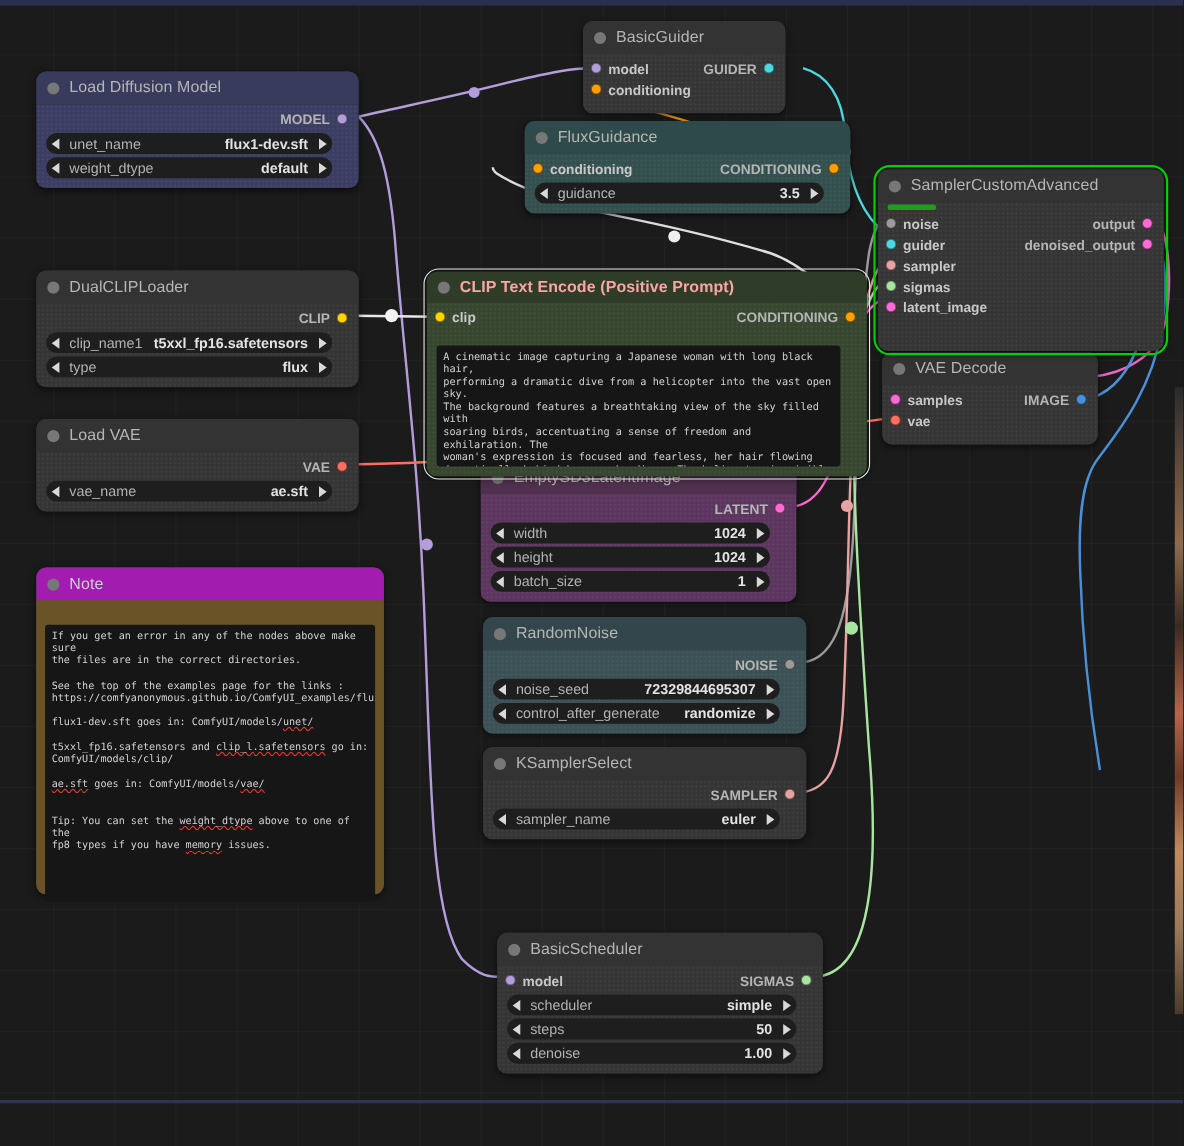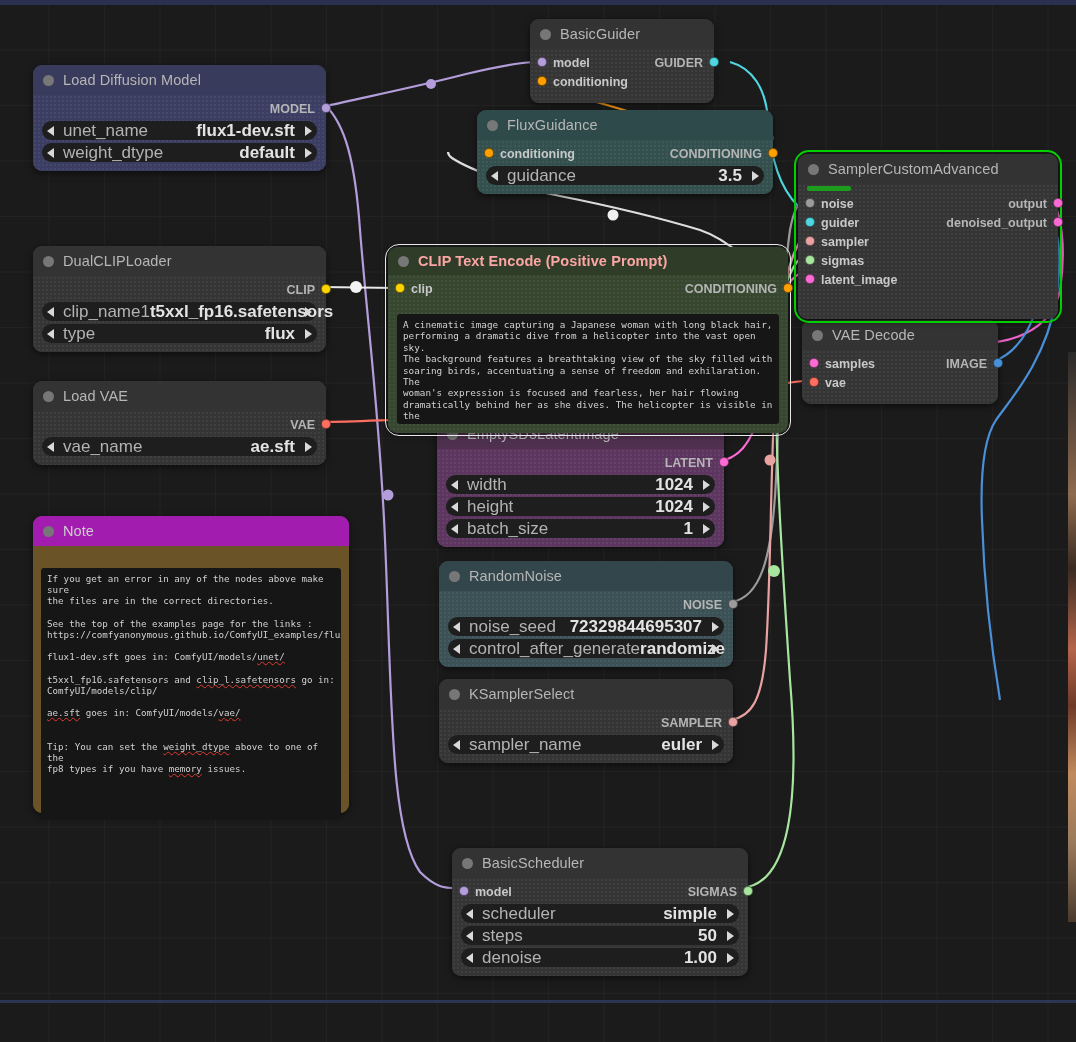--- a/index.html
+++ b/index.html
@@ -44,21 +44,21 @@
     font-size: 14.5px;
     letter-spacing: .1px;
     white-space: nowrap;
   }
   .node .dot-title {
     width: 11px; height: 11px; border-radius: 50%;
     background: #777; margin-right: 9px; flex: 0 0 auto;
   }
   .node .body {
     border-radius: 0 0 9px 9px;
-    padding: 4px 9px 9px 9px;
+    padding: 4px 24px 9px 9px;
     position: relative;
     background: #353535;
   }
   .node .body.dotted {
     background-image: radial-gradient(rgba(255,255,255,.05) 1px, transparent 1px);
     background-size: 4px 4px;
   }
 
   
   .slotrow { position: relative; height: 19px; display:flex; align-items:center;
@@ -71,21 +71,21 @@
   }
   .port.out { right: -14px; }
 
   
   .widget {
     height: 19px; margin-top: 3px;
     border-radius: 10px;
     background: #1e1e1e;
     display: flex; align-items: center; justify-content: space-between;
     padding: 0 7px;
-    font-size: 17px; color: #cfcfcf;
+    font-size: 13px; color: #cfcfcf;
     position: relative;
   }
   .widget .wname { color:#b3b3b3; padding-left:14px; font-weight: normal; }
   .widget .wval  { color:#e3e3e3; font-weight: bold; padding-right:15px; }
   .widget .arrL, .widget .arrR {
     position:absolute; top:50%; transform:translateY(-50%);
     width:0;height:0; border-top:5px solid transparent; border-bottom:5px solid transparent;
   }
   .widget .arrL { left:5px;  border-right:7px solid #d9d9d9; }
   .widget .arrR { right:5px; border-left:7px solid #d9d9d9; }

